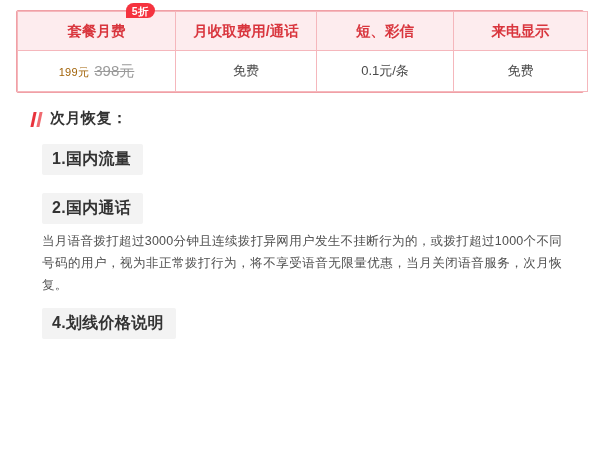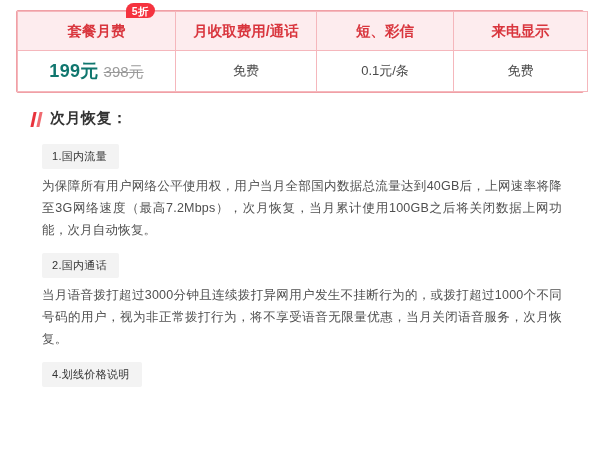--- a/index.html
+++ b/index.html
@@ -70,23 +70,23 @@
     font-size: 10.5px;
     font-weight: bold;
     line-height: 16px;
     height: 15px;
     padding: 0 6px;
     border-radius: 8px 8px 8px 0;
     letter-spacing: 0.5px;
   }
 
   .price-now {
-    color: #0f766e;
-    font-size: 18px;
-    font-weight: bold;
+    color: #a16207;
+    font-size: 11px;
+    font-weight: normal;
     letter-spacing: 0.3px;
   }
   .price-old {
     color: #9a9a9a;
     font-size: 15px;
     text-decoration: line-through;
     margin-left: 5px;
   }
 
   
@@ -118,22 +118,22 @@
   }
 
   
   .section {
     margin: 0 0 0 26px;
   }
   .sec-title {
     display: inline-block;
     background: #f3f3f3;
     color: #333333;
-    font-size: 11px;
-    font-weight: normal;
+    font-size: 16px;
+    font-weight: bold;
     padding: 5px 12px 5px 10px;
     border-radius: 2px;
     margin: 12px 0 6px 0;
     letter-spacing: 0.3px;
   }
   .sec-body {
     font-size: 12.5px;
     line-height: 22px;
     color: #4f4f4f;
     width: 520px;
@@ -173,21 +173,20 @@
   <div class="notice-head">
     <span class="bars">
         <i></i>
         <i></i>
       </span>
     <span class="notice-title">次月恢复：</span>
   </div>
 
   <div class="section">
     <div class="sec-title">1.国内流量</div>
-    <div class="sec-body">为保障所有用户网络公平使用权，用户当月全部国内数据总流量达到40GB后，上网速率将降至3G网络速度（最高7.2Mbps），次月恢复，当月累计使用100GB之后将关闭数据上网功能，次月自动恢复。</div>
   </div>
 
   <div class="section">
     <div class="sec-title">2.国内通话</div>
     <div class="sec-body">当月语音拨打超过3000分钟且连续拨打异网用户发生不挂断行为的，或拨打超过1000个不同号码的用户，视为非正常拨打行为，将不享受语音无限量优惠，当月关闭语音服务，次月恢复。</div>
   </div>
 
 
   <div class="section">
     <div class="sec-title">4.划线价格说明</div>

